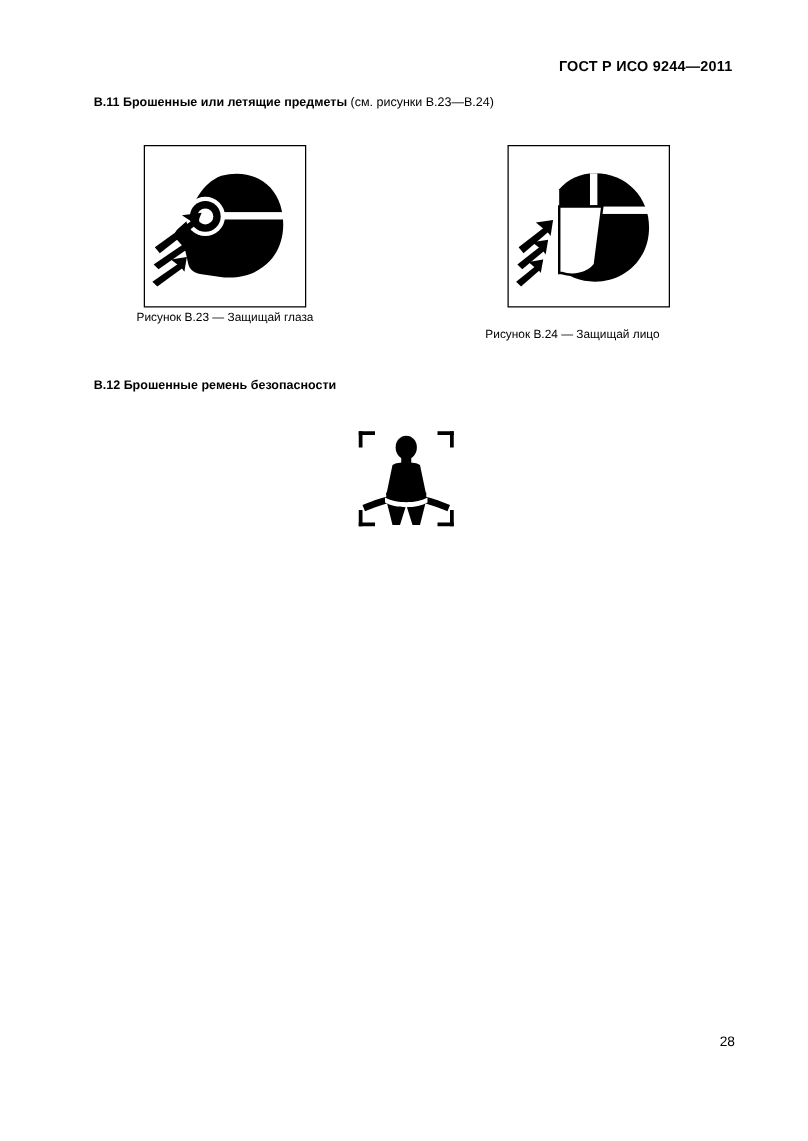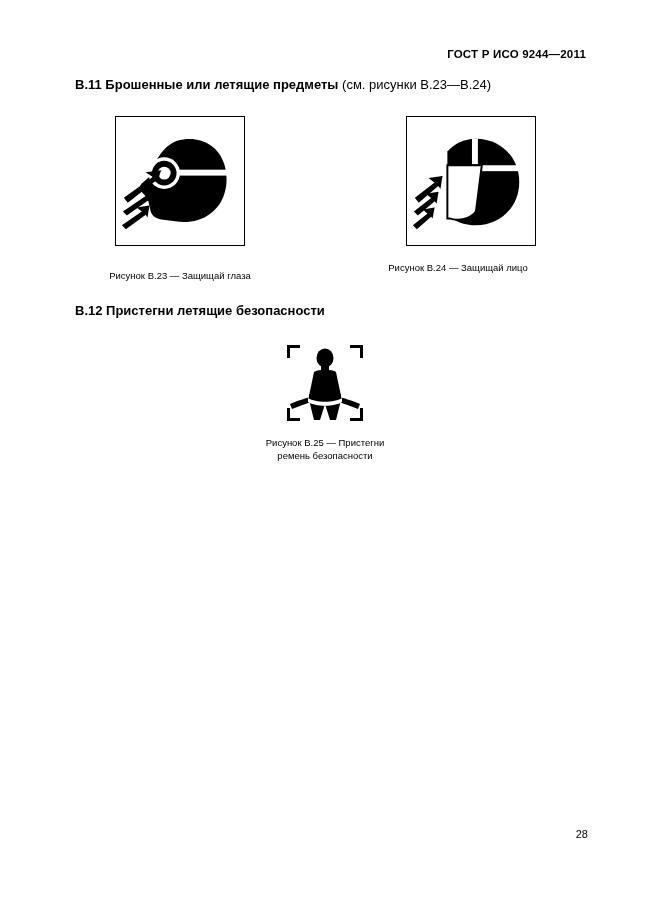--- a/index.html
+++ b/index.html
@@ -32,21 +32,21 @@
     font-size: 11.5px;
     font-weight: bold;
     letter-spacing: 0.2px;
     white-space: nowrap;
   }
 
   
   .section-heading {
     position: absolute;
     left: 75px;
-    font-size: 13px;
+    font-size: 10px;
     white-space: nowrap;
   }
   .section-heading .bold {
     font-weight: bold;
   }
   .section-heading .plain {
     font-weight: normal;
   }
   #heading-b11 { top: 77px; }
   #heading-b12 { top: 303px; }
@@ -89,21 +89,21 @@
   
   .caption {
     position: absolute;
     font-size: 9.5px;
     text-align: center;
     white-space: nowrap;
     line-height: 13px;
   }
   #caption-b23 {
     left: 100px;
-    top: 269px;
+    top: 248px;
     width: 160px;
   }
   #caption-b24 {
     left: 378px;
     top: 261px;
     width: 160px;
   }
   #caption-b25 {
     left: 245px;
     top: 436px;
@@ -200,21 +200,21 @@
         <polygon points="28,92 26,103 21,96"></polygon>
       </g>
     </svg>
   </div>
 
   <div class="caption" id="caption-b23">Рисунок  B.23 —  Защищай глаза</div>
 
   <div class="caption" id="caption-b24">Рисунок  B.24 — Защищай лицо</div>
 
   <div class="section-heading" id="heading-b12">
-    <span class="bold">B.12 Пристегни летящие безопасности</span>
+    <span class="bold">B.12 Брошенные ремень безопасности</span>
   </div>
 
   <div id="fig-area-b25">
     <svg class="fig-svg" viewBox="0 0 90 90" xmlns="http://www.w3.org/2000/svg">
 
       <g fill="#000000">
 
         <rect x="7" y="7" width="13" height="3"></rect>
         <rect x="7" y="7" width="3" height="13"></rect>
 
@@ -244,20 +244,16 @@
         <path d="M29 62 L61 62 L56 82 L50 82 L45 66 L40 82 L34 82 Z"></path>
 
         <path d="M10 66 C 20 62, 26 60, 31 59 L33 64 C 27 65, 20 68, 12 71 Z"></path>
         <path d="M80 66 C 70 62, 64 60, 59 59 L57 64 C 63 65, 70 68, 78 71 Z"></path>
       </g>
 
       <path d="M28 60 C 36 65, 54 65, 62 60 L62 64 C 54 69, 36 69, 28 64 Z" fill="#ffffff"></path>
     </svg>
   </div>
 
-  <div class="caption" id="caption-b25">
-    <span class="caption-line">Рисунок B.25 — Пристегни</span>
-    <span class="caption-line">ремень безопасности</span>
-  </div>
 
   <div class="page-number">28</div>
 
 </div>
 
 </body></html>

